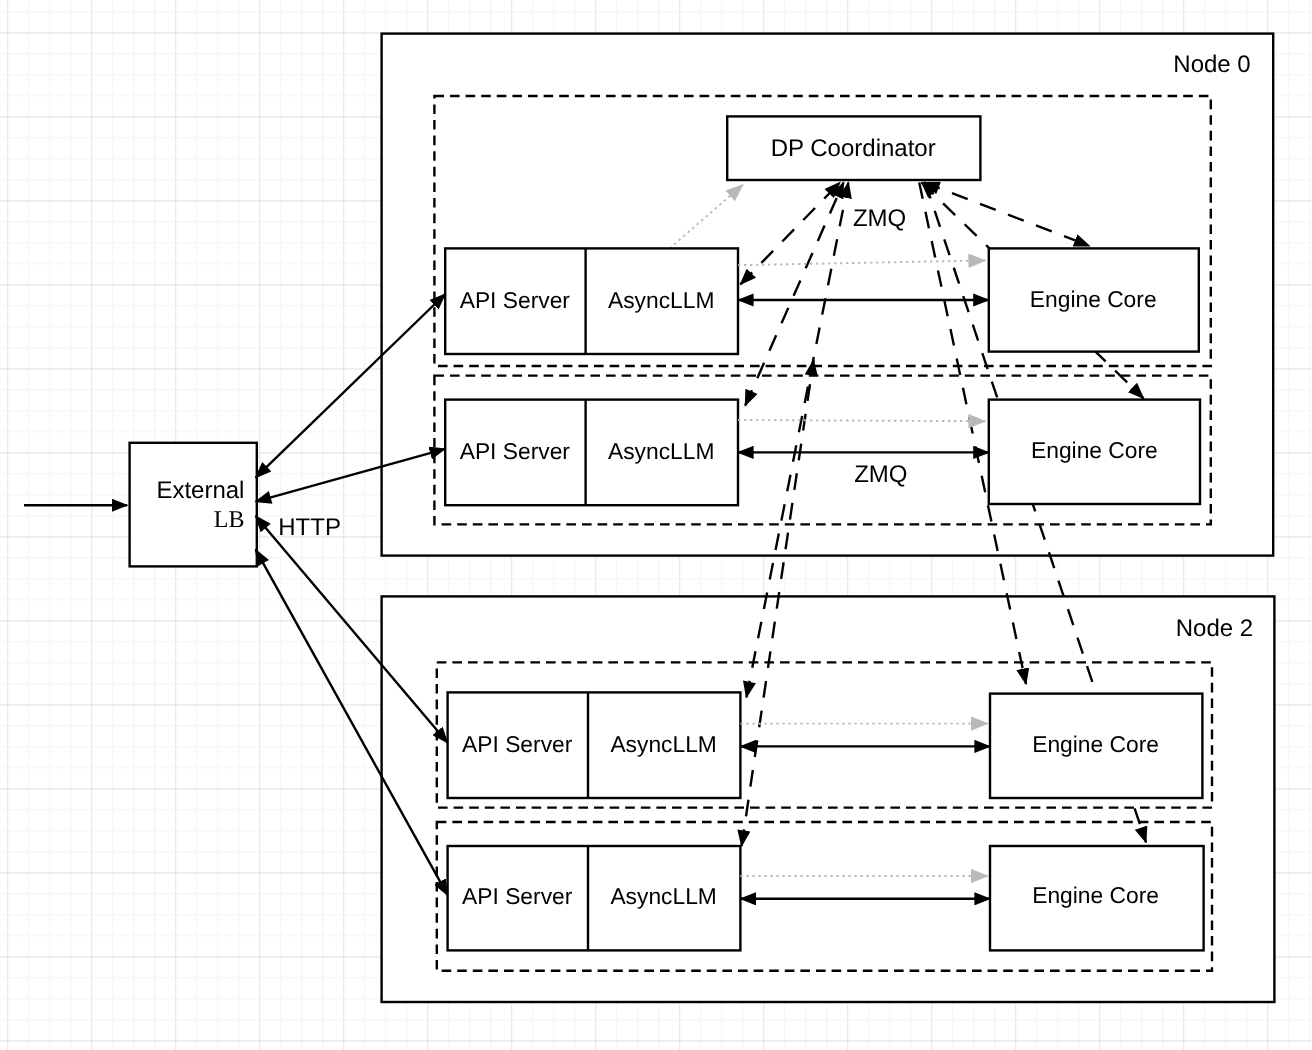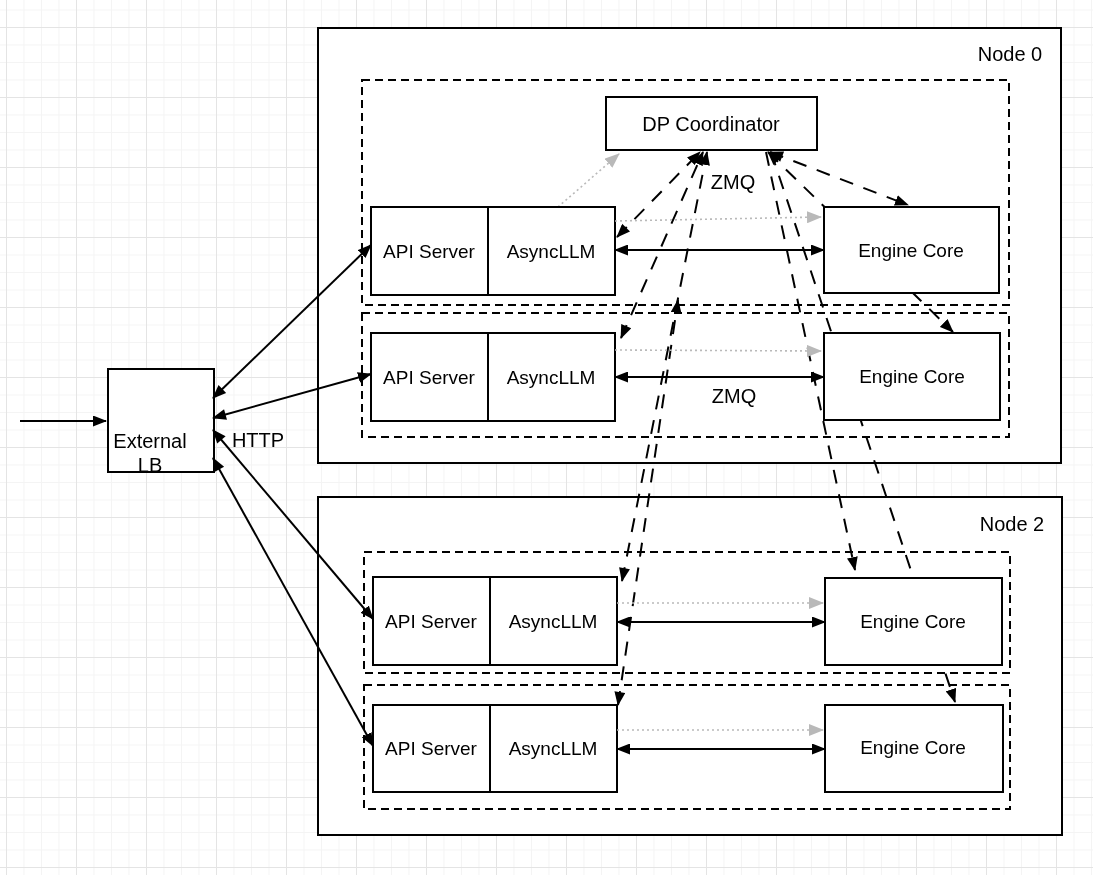--- a/index.html
+++ b/index.html
@@ -12,21 +12,21 @@
       linear-gradient(#f4f4f4 1px, transparent 1px),
       linear-gradient(90deg, #f4f4f4 1px, transparent 1px);
     background-size:70px 70px,70px 70px,17.5px 17.5px,17.5px 17.5px;
     background-position:6px 27px,6px 27px,6px 27px,6px 27px;
     font-family:"Liberation Sans","DejaVu Sans",sans-serif;
   }
   svg.layer{position:absolute;left:0;top:0;}
   .lbl{
     position:absolute;transform:translate(-50%,-50%);
     font-size:20px;color:#000;white-space:nowrap;line-height:1.2;
-    text-align:center;user-select:none;
+    text-align:right;user-select:none;
   }
   .lbl.small{font-size:19px;}
 </style>
 </head>
 <body>
 
 <div class="canvas">
 
 <svg class="layer" width="1093" height="875" viewBox="0 0 1093 875">
   <defs>
@@ -119,22 +119,22 @@
 <div class="lbl small" style="left:912px;top:377px;">Engine Core</div>
 
 <div class="lbl small" style="left:431px;top:622px;">API Server</div>
 <div class="lbl small" style="left:553px;top:622px;">AsyncLLM</div>
 <div class="lbl small" style="left:913px;top:622px;">Engine Core</div>
 
 <div class="lbl small" style="left:431px;top:749px;">API Server</div>
 <div class="lbl small" style="left:553px;top:749px;">AsyncLLM</div>
 <div class="lbl small" style="left:913px;top:748px;">Engine Core</div>
 
-<div class="lbl" style="left:150px;top:421px;margin-top:32px;">
+<div class="lbl" style="left:167px;top:421px;">
   <span style="display:block;">External</span>
-  <span style="display:block;">LB</span>
+  <span style="display:block;font-family:Liberation Serif, serif;">LB</span>
 </div>
 
 <div class="lbl" style="left:258px;top:440px;">HTTP</div>
 <div class="lbl" style="left:733px;top:182px;">ZMQ</div>
 <div class="lbl" style="left:734px;top:396px;">ZMQ</div>
 
 </div>
 
 </body></html>

